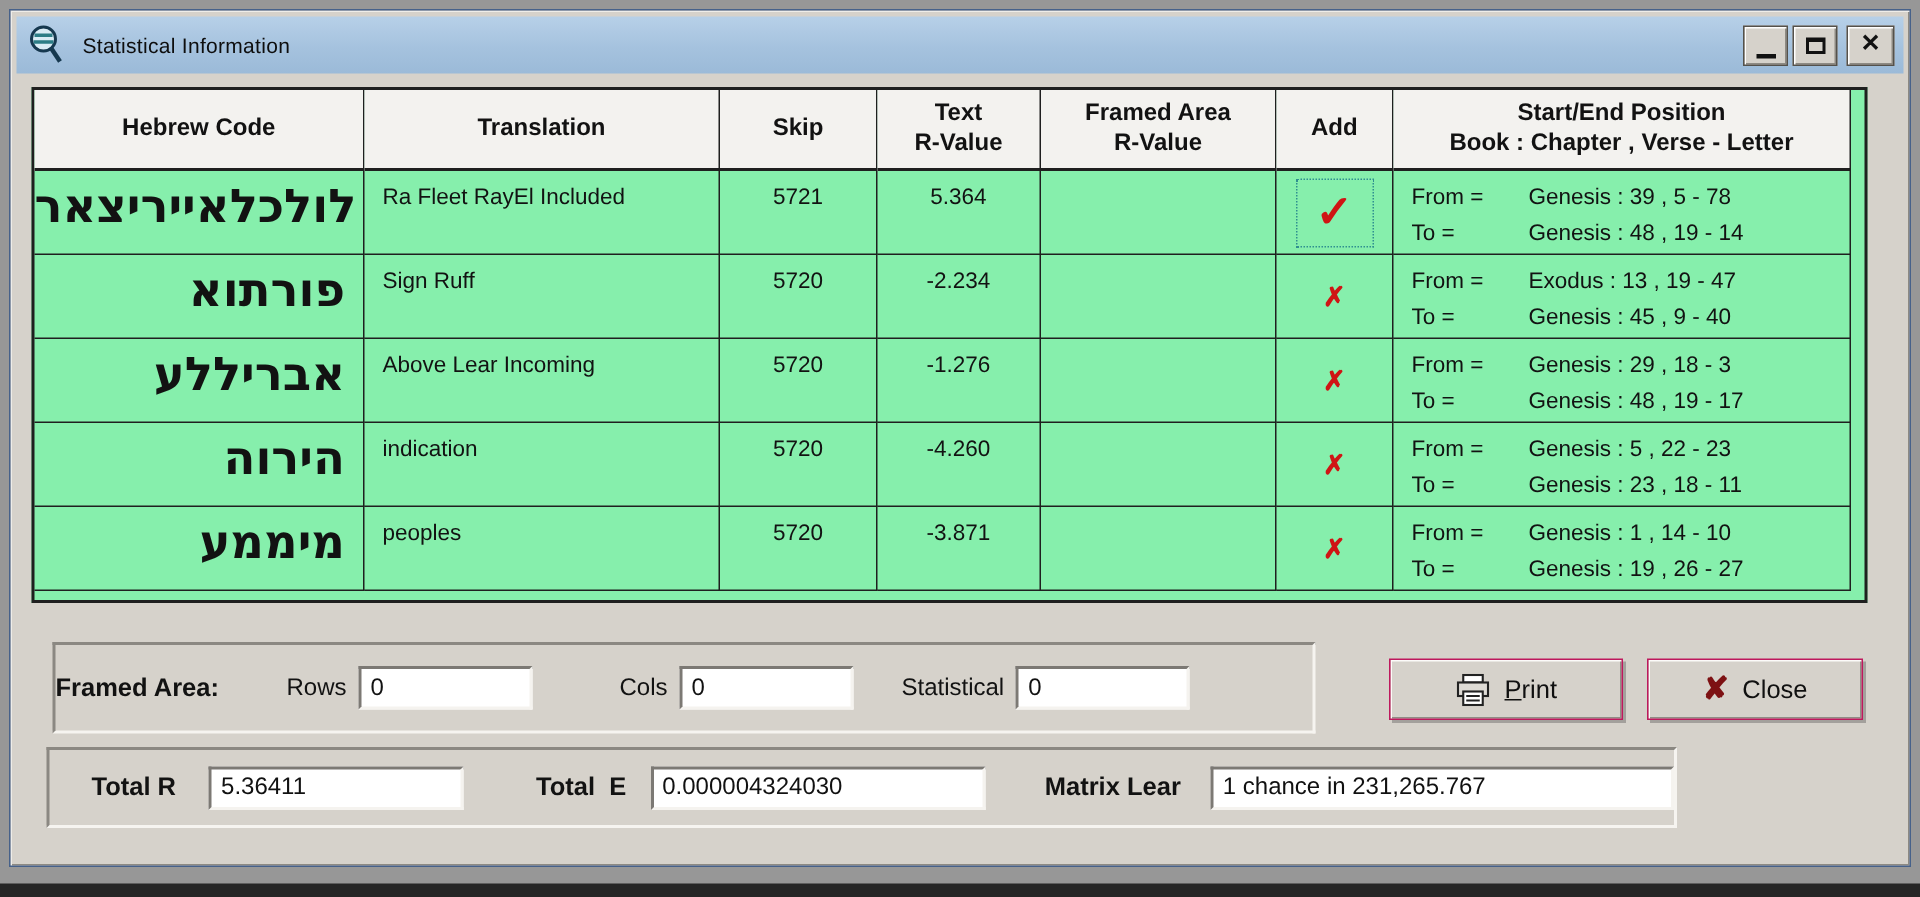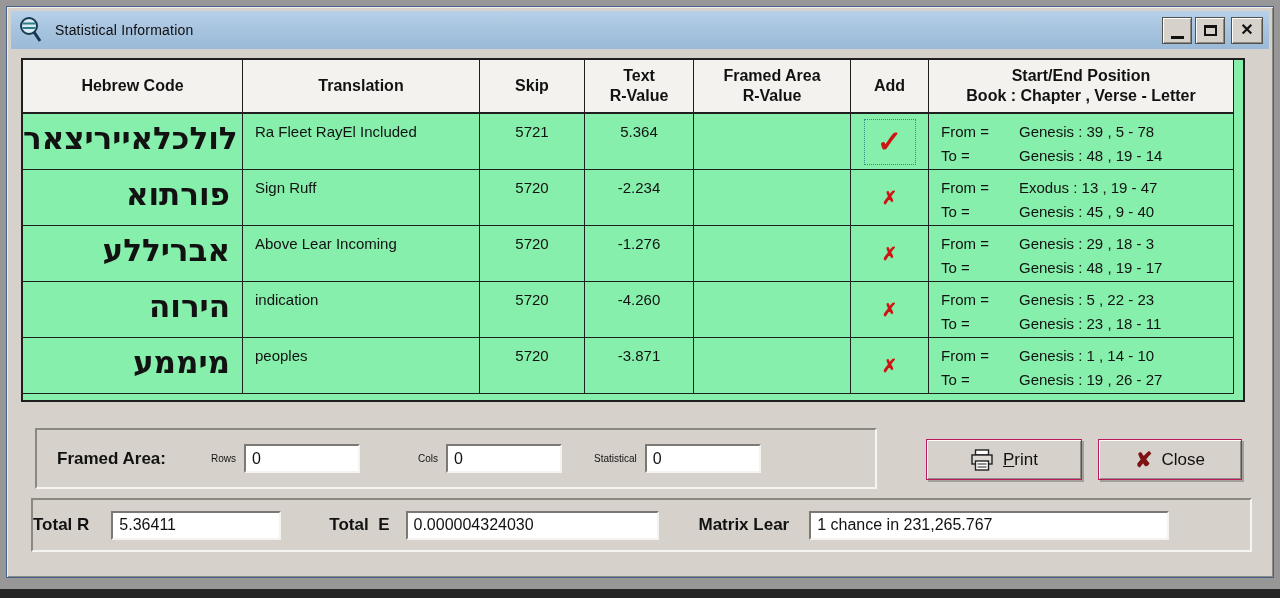--- a/index.html
+++ b/index.html
@@ -72,46 +72,46 @@
   .cross{ color:#cf1414; font-size:18px; font-weight:bold; line-height:1; }
   .pos{ padding:7px 0 0 12px; display:grid; grid-template-columns:78px auto; line-height:21px; }
 
   
   .sunken{
     border:2px solid;
     border-color:#8b8882 #f6f4f0 #f6f4f0 #8b8882;
   }
   .framed-panel{
     position:absolute; left:28px; top:421px; width:842px; height:61px;
-    display:flex; align-items:center; padding-left:20px;
+    display:flex; align-items:center; padding-left:0;
   }
   .lbl-bold{ font-weight:bold; font-size:17px; white-space:pre; }
-  .lbl{ font-size:10px; }
+  .lbl{ font-size:16px; }
   .field{
     height:29px; background:#fff;
     border:2px solid; border-color:#7c7974 #f5f3ef #f5f3ef #7c7974;
     font-family:inherit; font-size:16px; color:#111; padding:0 6px; outline:none;
   }
   .f-small{ width:116px; }
 
   .btn{
     position:absolute; height:41px; background:#d6d2cb;
     border:1px solid #be185d;
     box-shadow: inset 1px 1px 0 #fcfbf9, inset -1px -1px 0 #908d86, 2px 2px 0 rgba(70,70,70,.35);
     display:flex; align-items:center; justify-content:center; gap:9px;
     font-family:inherit; font-size:17px; color:#101010; cursor:default;
   }
   .btn-print{ left:919px; top:432px; width:156px; }
   .btn-close{ left:1091px; top:432px; width:144px; }
   .underline{ text-decoration:underline; }
   .close-x{ color:#7d1113; font-size:21px; font-weight:bold; line-height:1; }
 
   .totals-panel{
-    position:absolute; left:24px; top:491px; width:1221px; height:54px;
-    display:flex; align-items:center; padding-left:0;
+    position:absolute; left:24px; top:491px; width:1087px; height:54px;
+    display:flex; align-items:center; padding-left:28px;
   }
   .m-l-22{ margin-left:22px; } .m-l-48{ margin-left:48px; } .m-l-16{ margin-left:16px; }
   .m-l-40{ margin-left:40px; } .m-l-20{ margin-left:20px; }
   .m-l-45{ margin-left:45px; } .m-l-8{ margin-left:8px; } .m-l-58{ margin-left:58px; } .m-l-32{ margin-left:32px; }
 </style>
 </head>
 <body>
 
 <div class="window">
 

